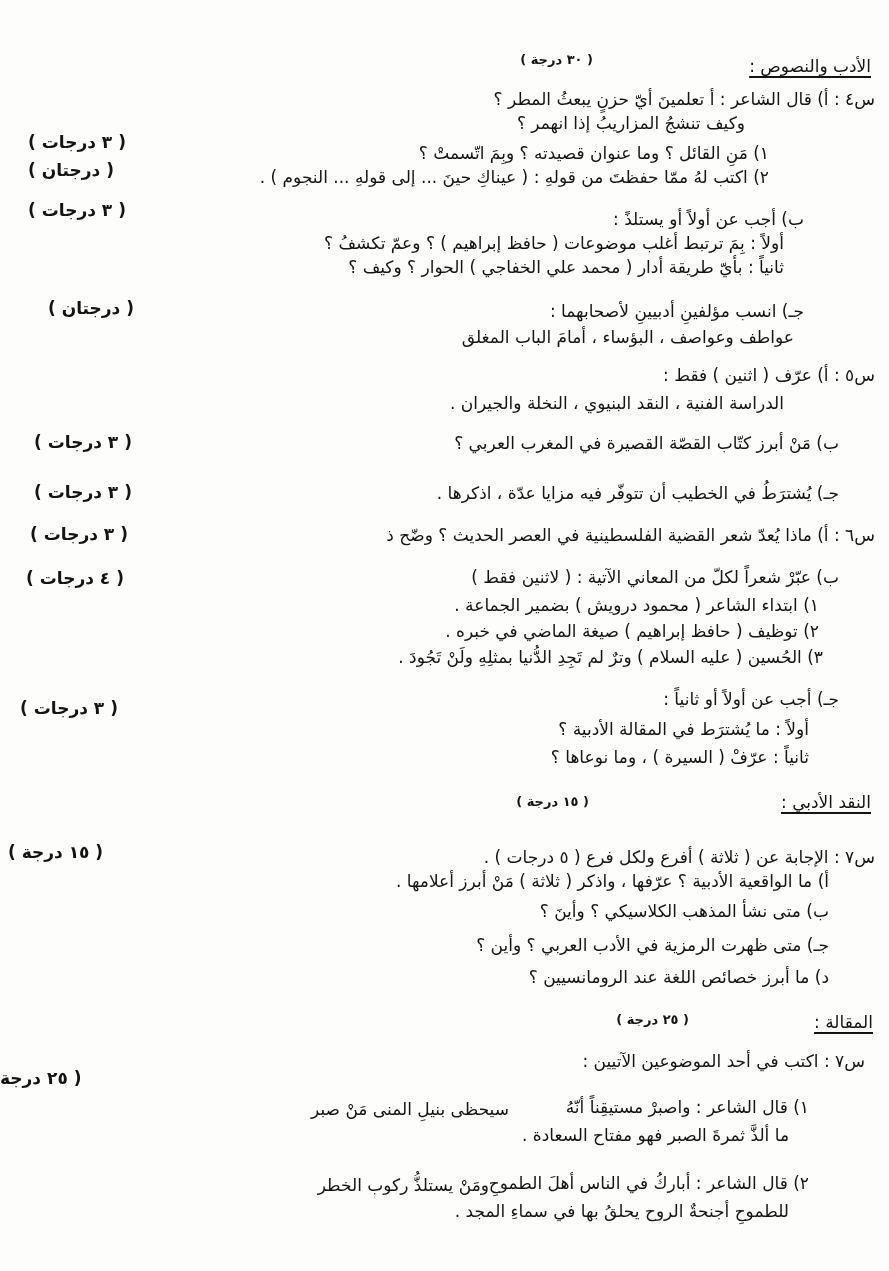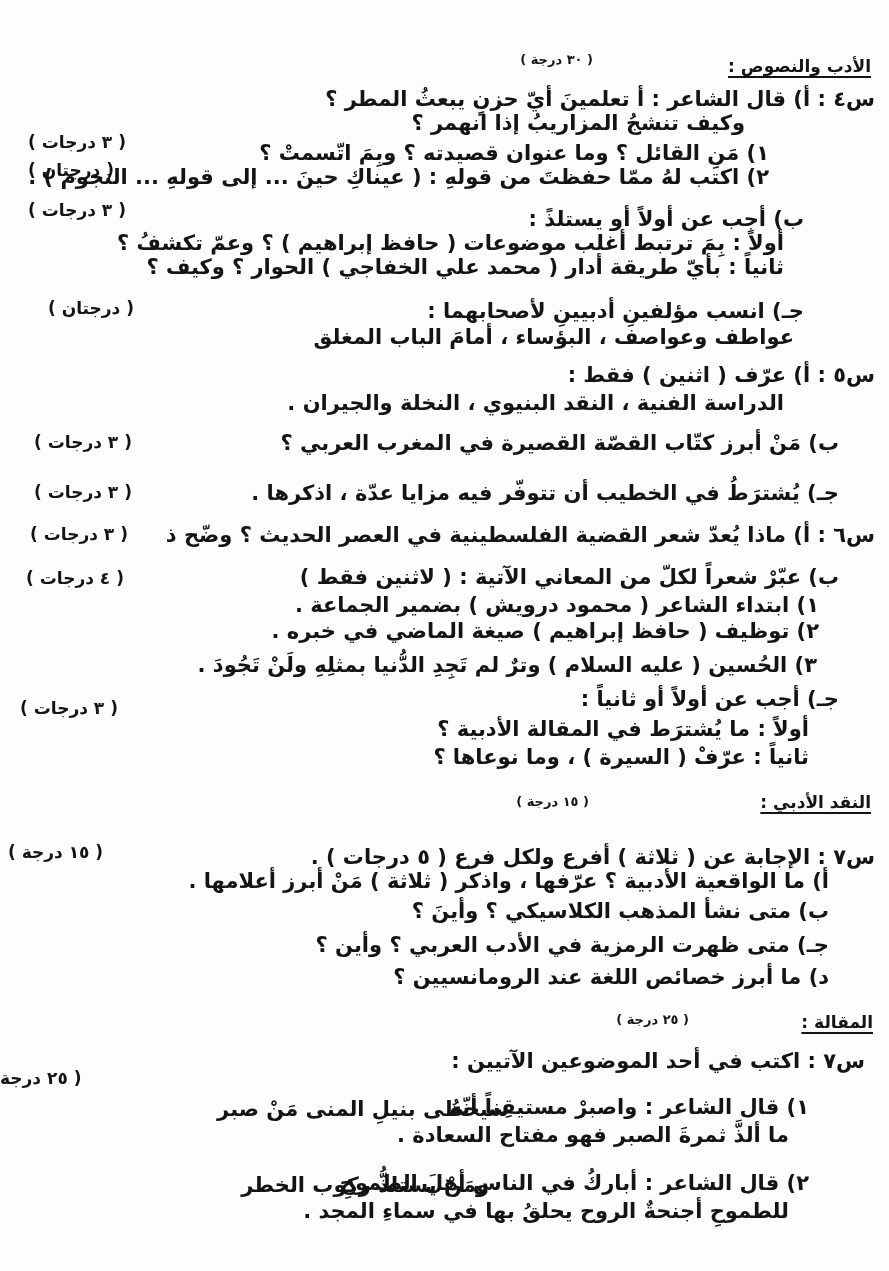--- a/index.html
+++ b/index.html
@@ -4,22 +4,22 @@
 <style>
   html, body { margin: 0; padding: 0; }
   body {
     width: 889px; height: 1271px; overflow: hidden;
     background: #fdfdfb;
     font-family: "DejaVu Sans", sans-serif;
     color: #141414;
     position: relative;
   }
   .abs { position: absolute; white-space: nowrap; }
-  .txt { font-size: 21px; font-weight: bold; line-height: 22px; direction: rtl; }
-  .heading { font-size: 17px; font-weight: bold; text-decoration: underline; text-underline-offset: 4px; text-decoration-thickness: 2px; direction: rtl; }
+  .txt { font-size: 17px; font-weight: normal; line-height: 22px; direction: rtl; }
+  .heading { font-size: 17px; font-weight: normal; text-decoration: underline; text-underline-offset: 4px; text-decoration-thickness: 2px; direction: rtl; }
   .grade { font-size: 13px; font-weight: bold; direction: rtl; }
   .side { font-size: 17px; font-weight: bold; direction: rtl; }
 </style>
 </head>
 <body>
 
 <div class="abs heading" style="right:18px; top:56px;">الأدب والنصوص :</div>
 <div class="abs grade" style="right:296px; top:52px;">( ٣٠ درجة )</div>
 
 <div class="abs txt" style="right:14px; top:88px;">س٤ : أ) قال الشاعر : أ تعلمينَ أيّ حزنٍ يبعثُ المطر ؟</div>
@@ -44,21 +44,21 @@
 <div class="abs side" style="left:34px; top:432px;">( ٣ درجات )</div>
 <div class="abs txt" style="right:50px; top:482px;">جـ) يُشترَطُ في الخطيب أن تتوفّر فيه مزايا عدّة ، اذكرها .</div>
 <div class="abs side" style="left:34px; top:482px;">( ٣ درجات )</div>
 
 <div class="abs txt" style="right:14px; top:524px;">س٦ : أ) ماذا يُعدّ شعر القضية الفلسطينية في العصر الحديث ؟ وضّح ذ</div>
 <div class="abs side" style="left:30px; top:524px;">( ٣ درجات )</div>
 <div class="abs txt" style="right:50px; top:566px;margin-left:30px;">ب) عبّرْ شعراً لكلّ من المعاني الآتية : ( لاثنين فقط )</div>
 <div class="abs side" style="left:26px; top:568px;">( ٤ درجات )</div>
 <div class="abs txt" style="right:70px; top:594px;">١) ابتداء الشاعر ( محمود درويش ) بضمير الجماعة .</div>
 <div class="abs txt" style="right:70px; top:620px;">٢) توظيف ( حافظ إبراهيم ) صيغة الماضي في خبره .</div>
-<div class="abs txt" style="right:72px; top:646px;margin-top:8px;">٣) الحُسين ( عليه السلام ) وترٌ لم تَجِدِ الدُّنيا بمثلِهِ ولَنْ تَجُودَ .</div>
+<div class="abs txt" style="right:66px; top:646px;">٣) الحُسين ( عليه السلام ) وترٌ لم تَجِدِ الدُّنيا بمثلِهِ ولَنْ تَجُودَ .</div>
 
 <div class="abs side" style="left:20px; top:698px;">( ٣ درجات )</div>
 <div class="abs txt" style="right:50px; top:688px;">جـ) أجب عن أولاً أو ثانياً :</div>
 <div class="abs txt" style="right:80px; top:718px;">أولاً : ما يُشترَط في المقالة الأدبية ؟</div>
 <div class="abs txt" style="right:80px; top:746px;">ثانياً : عرّفْ ( السيرة ) ، وما نوعاها ؟</div>
 
 <div class="abs heading" style="right:18px; top:792px;">النقد الأدبي :</div>
 <div class="abs grade" style="right:300px; top:794px;">( ١٥ درجة )</div>
 <div class="abs side" style="left:8px; top:842px;">( ١٥ درجة )</div>
 

